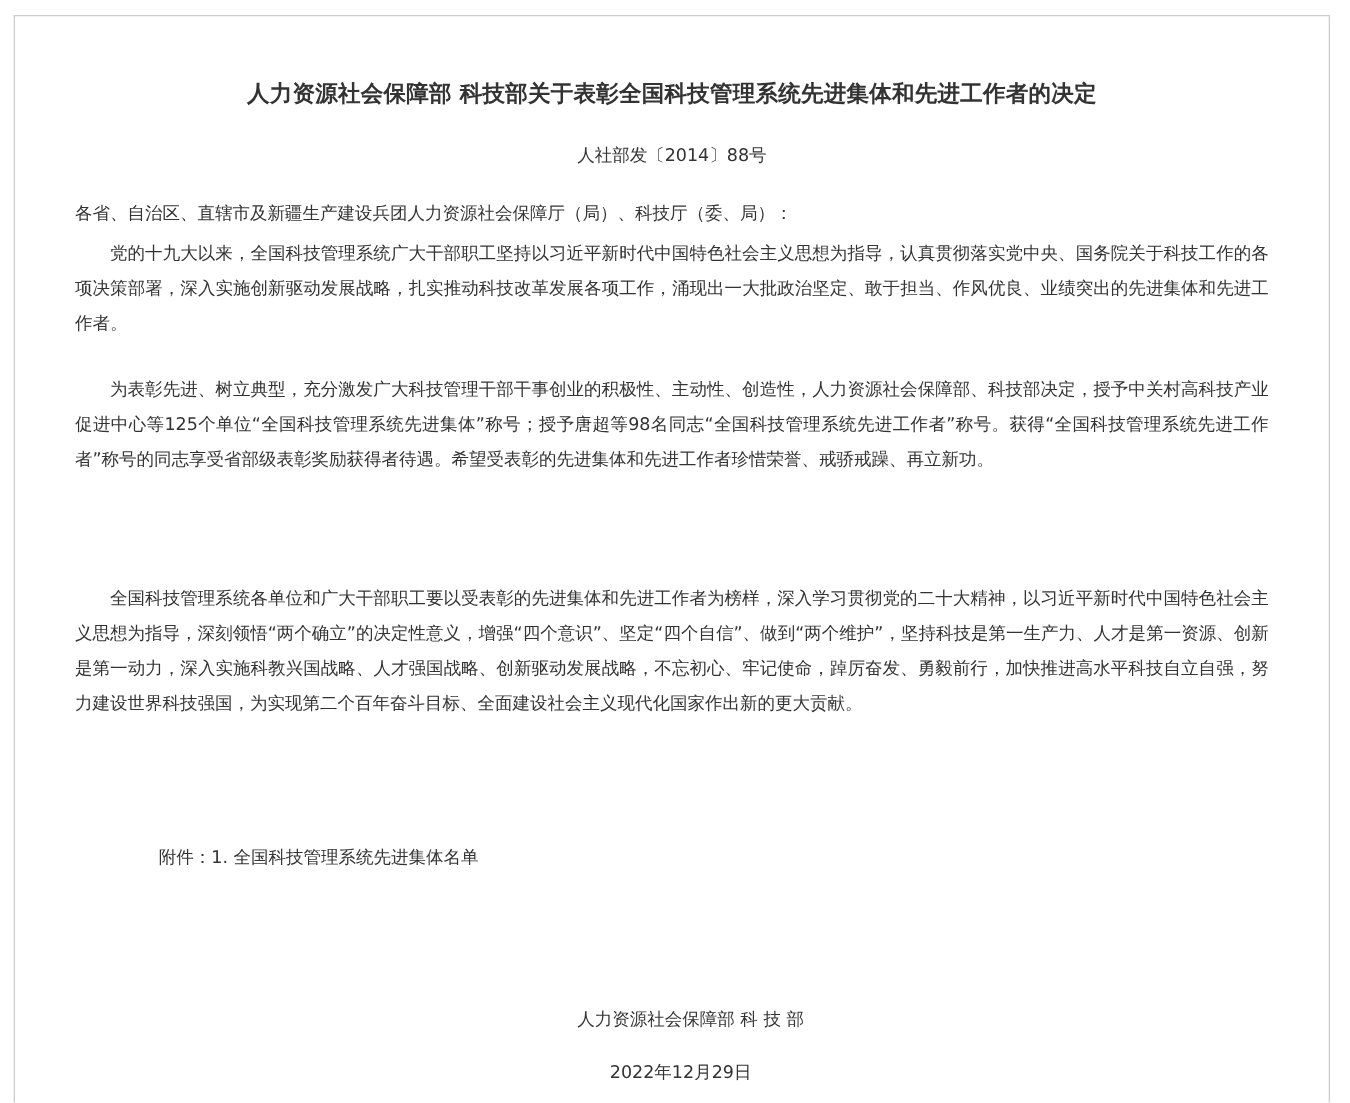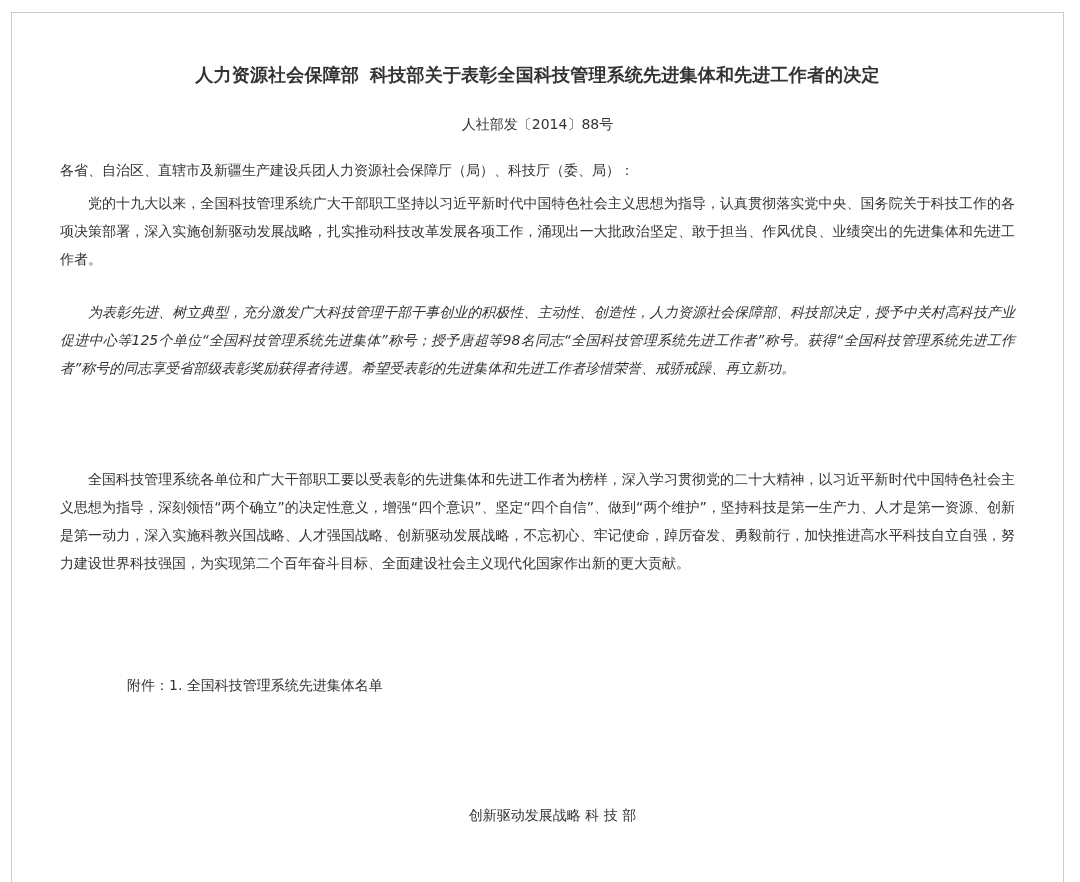--- a/index.html
+++ b/index.html
@@ -30,21 +30,20 @@
       position: absolute;
       left: 0;
       right: 0;
       top: 50px;
       text-align: center;
       font-size: 18px;
       font-weight: bold;
       color: #333333;
       letter-spacing: 0.2px;
       white-space: nowrap;
-      font-family: Liberation Mono, monospace;
     }
     .doc-number {
       position: absolute;
       left: 0;
       right: 0;
       top: 103px;
       text-align: center;
       font-size: 14px;
       color: #333333;
     }
@@ -61,21 +60,21 @@
       left: 48px;
       width: 955px;
       font-size: 14px;
       line-height: 28px;
       color: #333333;
       text-indent: 28px;
       text-align: justify;
       margin: 0;
     }
     .para-1 { top: 176px; }
-    .para-2 { top: 285px; font-style: italic; }
+    .para-2 { top: 285px; }
     .para-3 { top: 452px; }
     .attach {
       position: absolute;
       font-size: 14px;
       color: #333333;
       white-space: nowrap;
       margin-left: 36px;
     }
     .attach-1 { left: 79px; top: 664px; }
     .attach-2 { left: 125px; top: 707px; }
@@ -104,14 +103,15 @@
 <body>
 
 <div class="doc-frame">
   <div class="doc-title">人力资源社会保障部 科技部关于表彰全国科技管理系统先进集体和先进工作者的决定</div>
   <div class="doc-number">人社部发〔2014〕88号</div>
   <div class="addressee">各省、自治区、直辖市及新疆生产建设兵团人力资源社会保障厅（局）、科技厅（委、局）：</div>
   <p class="para para-1">党的十九大以来，全国科技管理系统广大干部职工坚持以习近平新时代中国特色社会主义思想为指导，认真贯彻落实党中央、国务院关于科技工作的各项决策部署，深入实施创新驱动发展战略，扎实推动科技改革发展各项工作，涌现出一大批政治坚定、敢于担当、作风优良、业绩突出的先进集体和先进工作者。</p>
   <p class="para para-2">为表彰先进、树立典型，充分激发广大科技管理干部干事创业的积极性、主动性、创造性，人力资源社会保障部、科技部决定，授予中关村高科技产业促进中心等125个单位“全国科技管理系统先进集体”称号；授予唐超等98名同志“全国科技管理系统先进工作者”称号。获得“全国科技管理系统先进工作者”称号的同志享受省部级表彰奖励获得者待遇。希望受表彰的先进集体和先进工作者珍惜荣誉、戒骄戒躁、再立新功。</p>
   <p class="para para-3">全国科技管理系统各单位和广大干部职工要以受表彰的先进集体和先进工作者为榜样，深入学习贯彻党的二十大精神，以习近平新时代中国特色社会主义思想为指导，深刻领悟“两个确立”的决定性意义，增强“四个意识”、坚定“四个自信”、做到“两个维护”，坚持科技是第一生产力、人才是第一资源、创新是第一动力，深入实施科教兴国战略、人才强国战略、创新驱动发展战略，不忘初心、牢记使命，踔厉奋发、勇毅前行，加快推进高水平科技自立自强，努力建设世界科技强国，为实现第二个百年奋斗目标、全面建设社会主义现代化国家作出新的更大贡献。</p>
   <div class="attach attach-1">附件：1. 全国科技管理系统先进集体名单</div>
-  <div class="sign-org">创新驱动发展战略  科 技 部</div>
+  <div class="sign-org">人力资源社会保障部  科 技 部</div>
+  <div class="sign-date">2022年12月29日</div>
 </div>
 
 </body></html>

